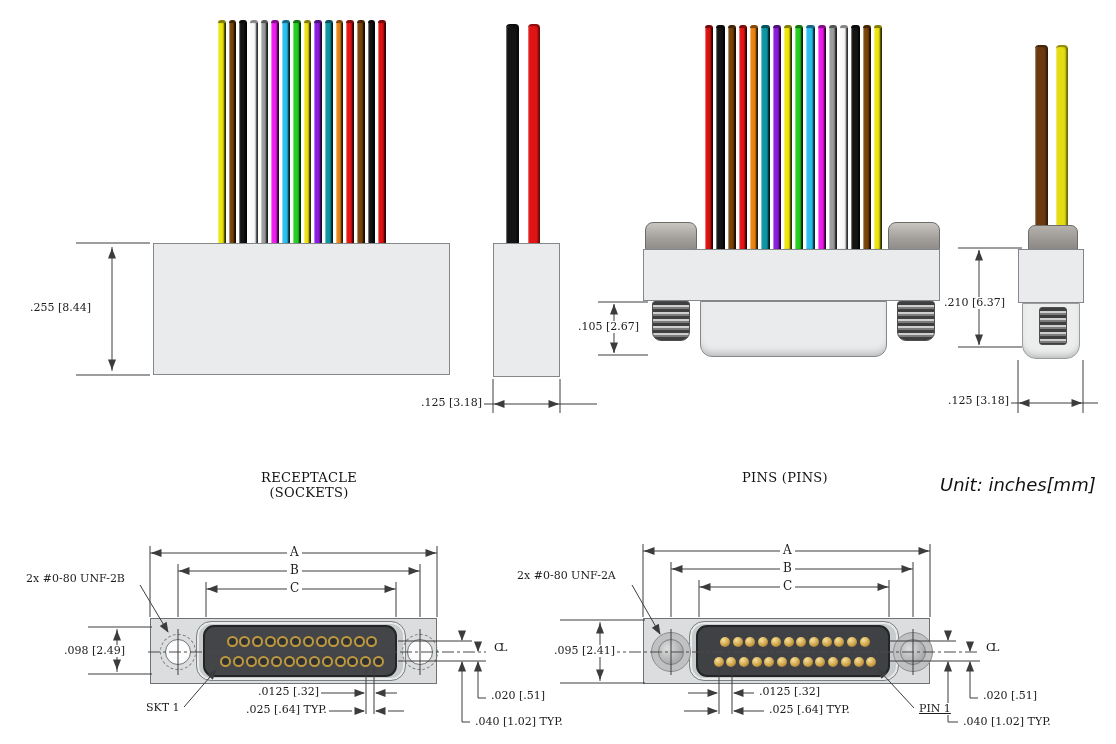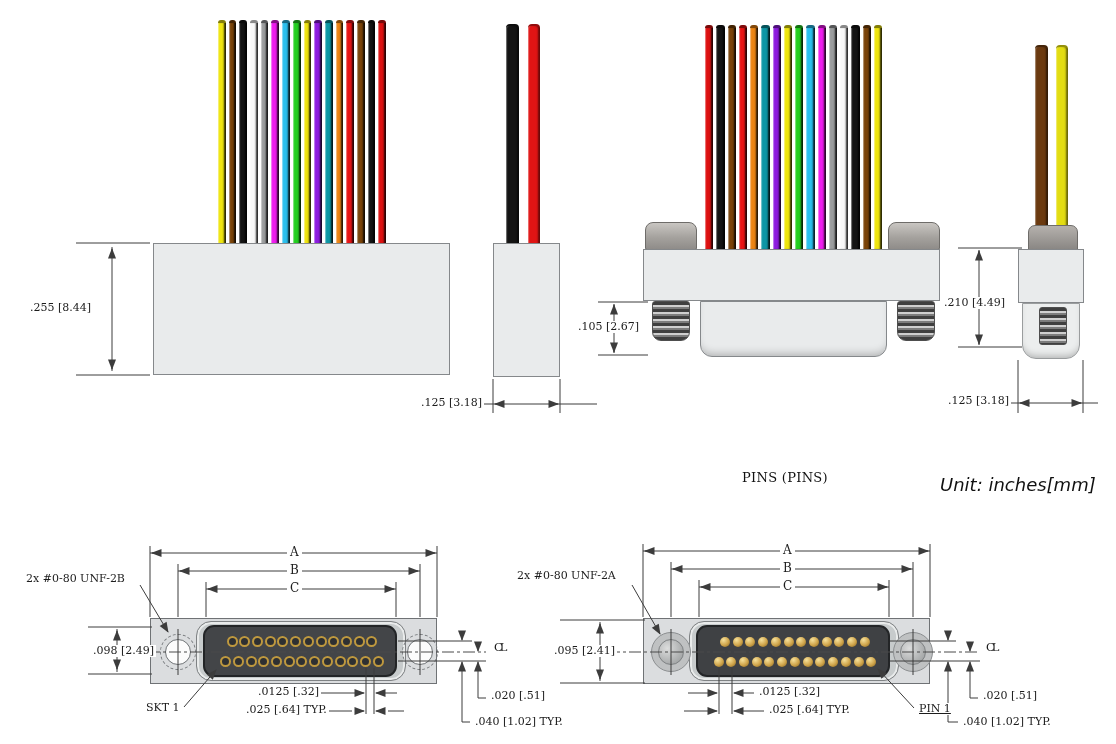--- a/index.html
+++ b/index.html
@@ -101,20 +101,21 @@
 
   <div id="pair-plug" class="pairwires" style="left:1035px;top:45px;height:182px;gap:8px;">
       <div class="wire" style="background: rgb(107, 58, 16); width: 13px;"></div>
       <div class="wire" style="background: rgb(227, 221, 18); width: 12px;"></div>
     </div>
   <div class="cap" style="left:1028px;top:225px;width:50px;height:25px;border-radius:7px 7px 0 0;background:linear-gradient(180deg,#b5b1ad,#8a8784);"></div>
   <div class="metalbody" style="left:1018px;top:249px;width:66px;height:54px;z-index:3;"></div>
   <div class="metalbody" style="left:1022px;top:303px;width:58px;height:56px;border-radius:0 0 14px 14px;background:#eceeee;border-color:#9a9d9e;box-shadow:inset 0 -6px 7px -4px rgba(0,0,0,.25);"></div>
   <div class="screw" style="left:1039px;top:307px;width:28px;height:38px;border-radius:3px;"></div>
 
+  <div class="viewtitle" style="left:224px;top:470px;width:170px;">RECEPTACLE (SOCKETS)</div>
   <div class="viewtitle" style="left:730px;top:470px;width:110px;">PINS (PINS)</div>
   <div class="unit" style="left:940px;top:474px;font-style:italic;">Unit: inches[mm]</div>
 
   <div class="flange" style="left:150px;top:618px;width:287px;height:66px;"></div>
   <div class="lip" style="left:196px;top:621px;width:210px;height:60px;"></div>
   <div class="insert" style="left:203px;top:625px;width:194px;height:52px;"></div>
   <div class="holedash" style="left:160px;top:634px;width:36px;height:36px;"></div>
   <div class="holecore" style="left:165px;top:639px;width:26px;height:26px;"></div>
   <div class="holedash" style="left:402px;top:634px;width:36px;height:36px;"></div>
   <div class="holecore" style="left:407px;top:639px;width:26px;height:26px;"></div>
@@ -212,25 +213,25 @@
       <line x1="948" y1="631" x2="948" y2="640" marker-end="url(#ah)"></line>
       <line x1="948" y1="671" x2="948" y2="662" marker-end="url(#ah)"></line>
       <line x1="970" y1="642" x2="970" y2="651" marker-end="url(#ah)"></line>
       <line x1="970" y1="671" x2="970" y2="662" marker-end="url(#ah)"></line>
     </g>
   </svg>
 
   <div class="dim" style="left:28px;top:302px;">.255 [8.44]</div>
   <div class="dim" style="left:419px;top:397px;">.125 [3.18]</div>
   <div class="dim" style="left:576px;top:321px;">.105 [2.67]</div>
-  <div class="dim" style="left:942px;top:297px;">.210 [4.49]</div>
+  <div class="dim" style="left:942px;top:297px;">.210 [6.37]</div>
   <div class="dim" style="left:946px;top:395px;">.125 [3.18]</div>
 
   <div class="dim" style="left:24px;top:573px;">2x #0-80 UNF-2B</div>
-  <div class="dim" style="left:62px;top:645px;margin-left:29px;">.098 [2.49]</div>
+  <div class="dim" style="left:62px;top:645px;">.098 [2.49]</div>
   <div class="dim" style="left:144px;top:702px;">SKT 1</div>
   <div class="dim" style="left:256px;top:686px;">.0125 [.32]</div>
   <div class="dim" style="left:244px;top:704px;">.025 [.64] TYP.</div>
   <div class="dim" style="left:489px;top:690px;">.020 [.51]</div>
   <div class="dim" style="left:473px;top:716px;">.040 [1.02] TYP.</div>
   <div class="letter" style="left:287px;top:546px;">A</div>
   <div class="letter" style="left:287px;top:564px;">B</div>
   <div class="letter" style="left:287px;top:582px;">C</div>
   <div class="dim cl" style="left:492px;top:641px;">CL</div>
 

